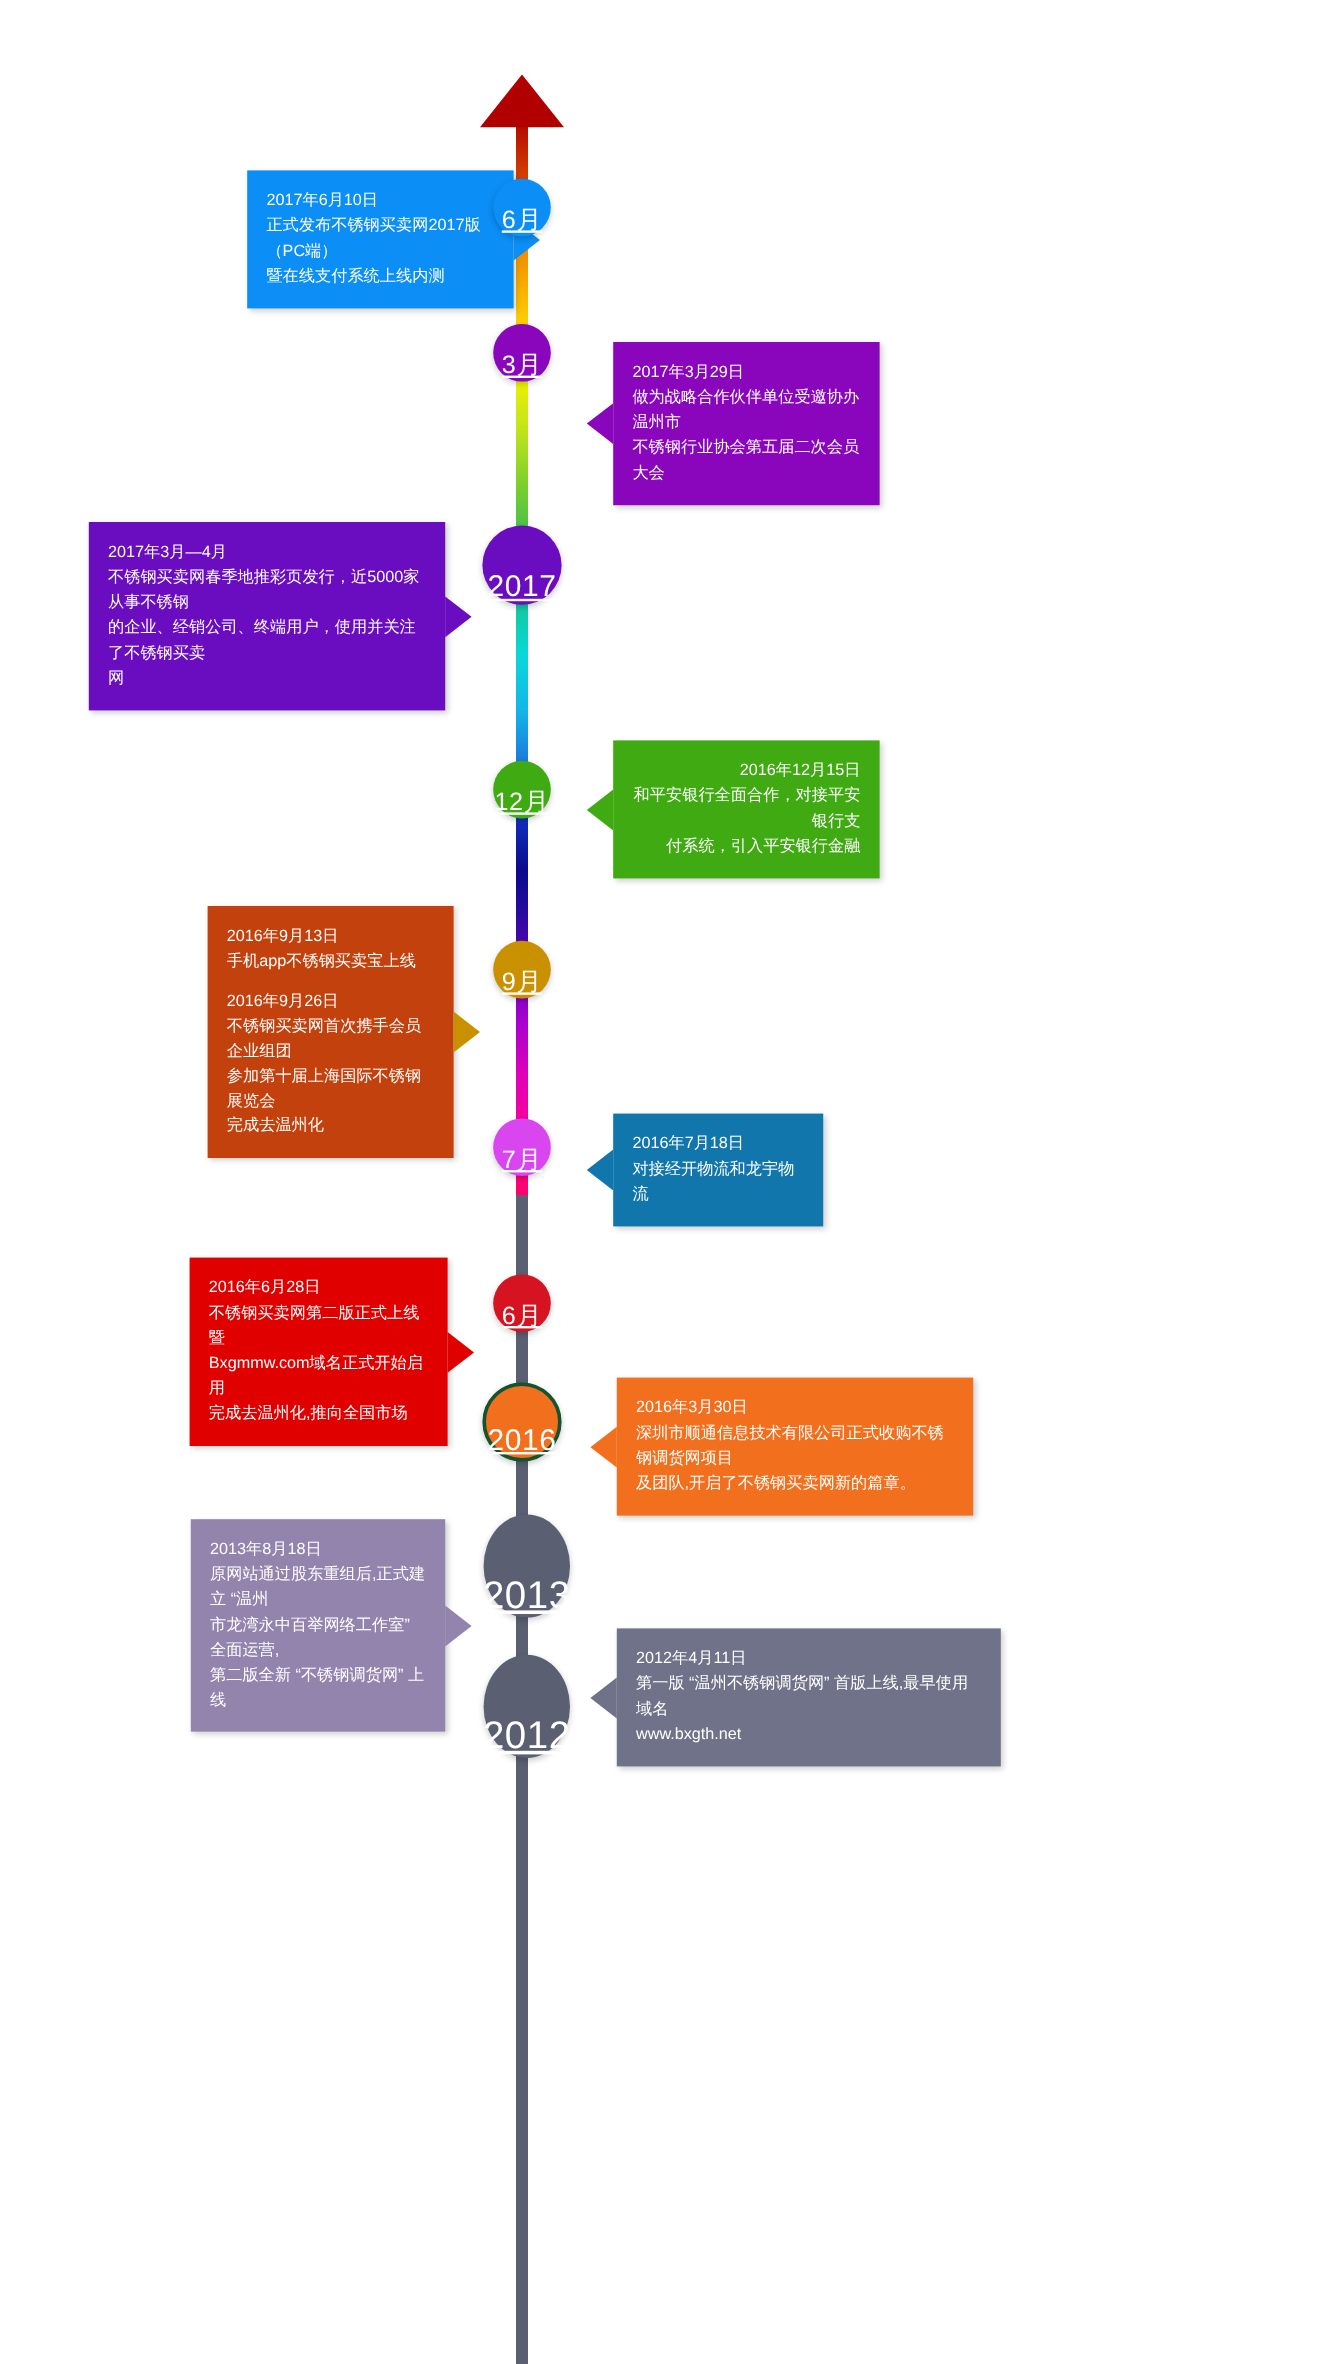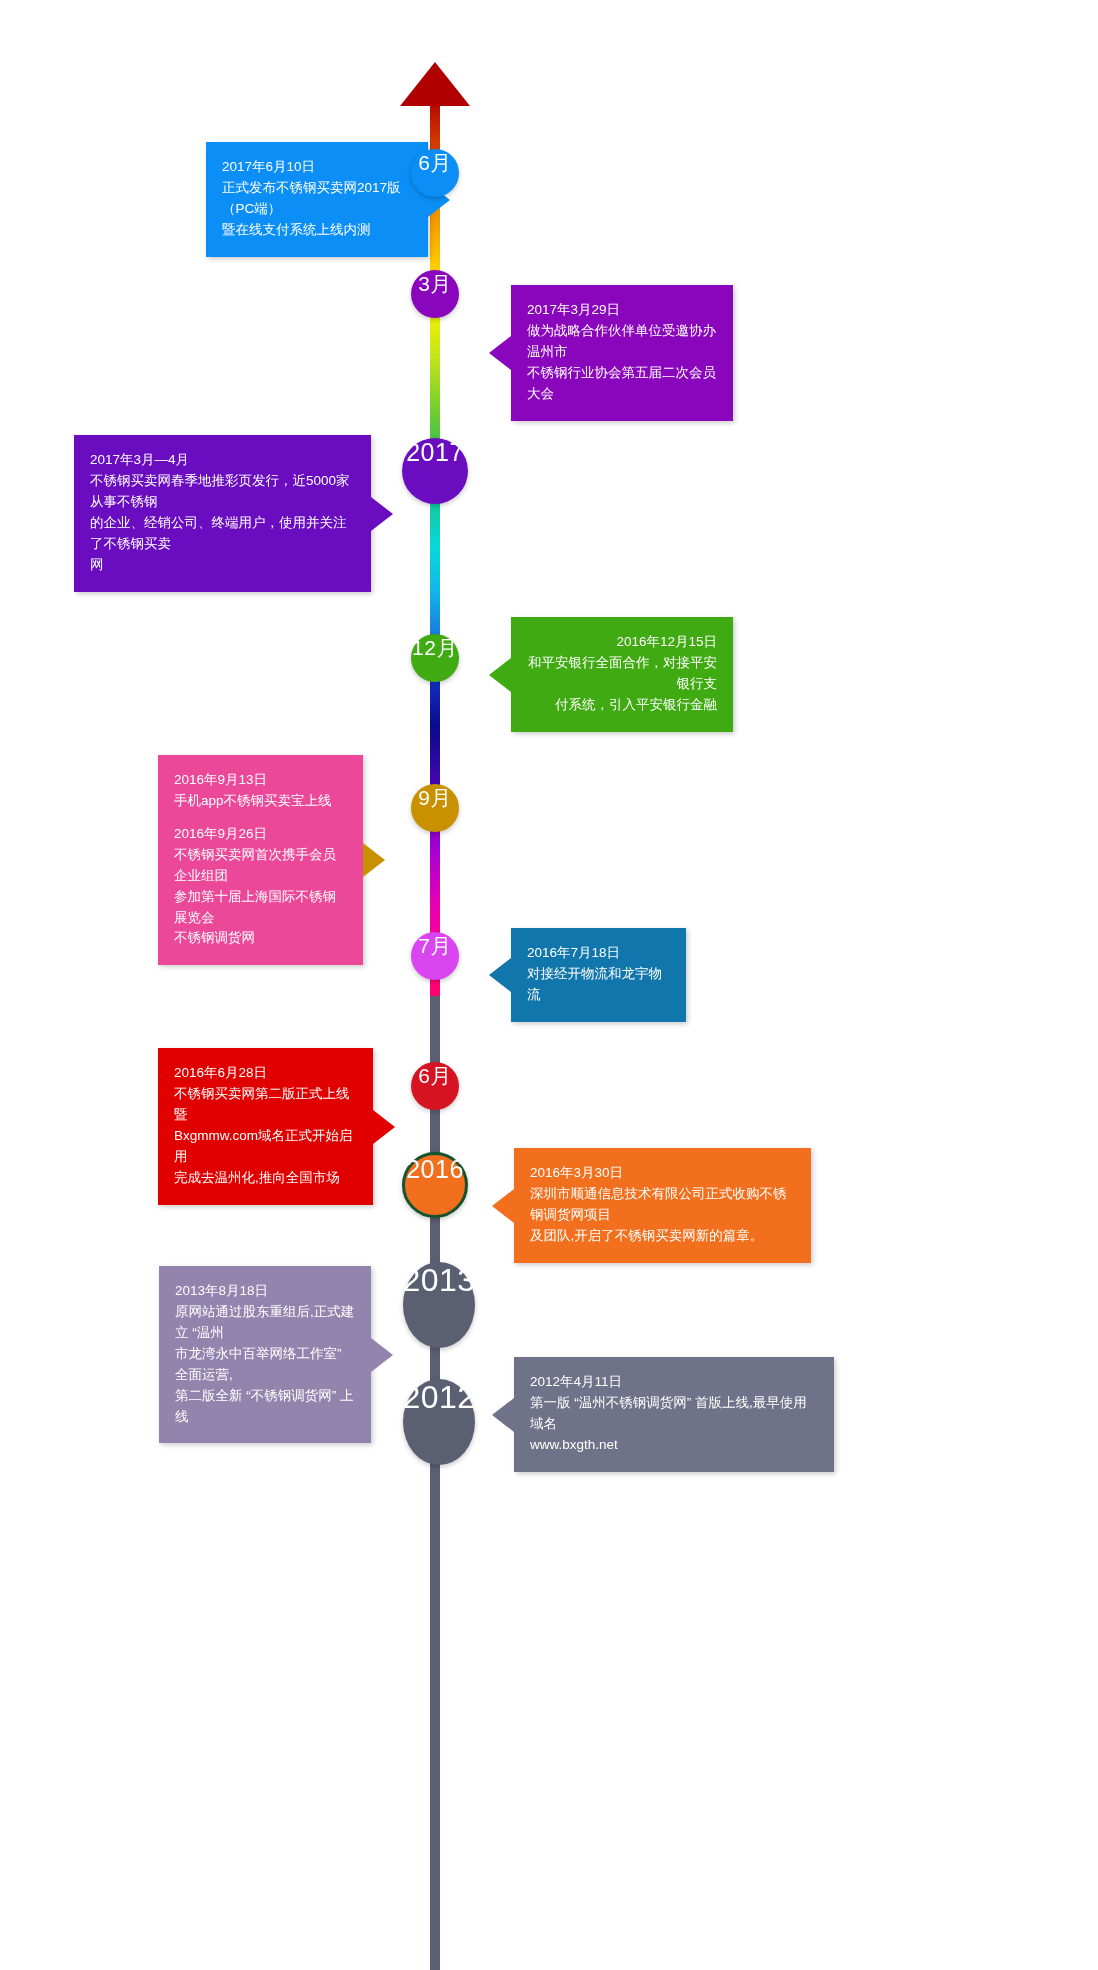--- a/index.html
+++ b/index.html
@@ -72,28 +72,29 @@
     width: 0; height: 0;
     border-left: 35px solid transparent;
     border-right: 35px solid transparent;
     border-bottom: 44px solid #b00000;
   }
 
   
   .node {
     position: absolute;
     display: flex;
-    align-items: flex-start;
+    align-items: flex-end;
     justify-content: center;
     border-radius: 50%;
     color: #ffffff;
     font-weight: 400;
     letter-spacing: 0.5px;
     z-index: 6;
     box-shadow: 0 2px 5px rgba(0,0,0,0.22);
+    text-decoration: underline;
   }
   .node.month {
     width: 48px; height: 48px;
     font-size: 21px;
     left: 411px;
   }
   .node.year {
     width: 66px; height: 66px;
     font-size: 25px;
     left: 402px;
@@ -184,28 +185,28 @@
   </div>
   <div class="callout right" style="--bg: #3faa11; background: rgb(63, 170, 17); left: 511px; top: 617px; width: 222px; text-align: right; --arrow-top: 40.5px;">
     <span class="line">2016年12月15日</span><br>
     <span class="line">和平安银行全面合作，对接平安银行支</span><br>
     <span class="line">付系统，引入平安银行金融</span>
   </div>
 
   <div class="node month" style="top:784px;background:#c99100">
     <span>9月</span>
   </div>
-  <div class="callout left" style="--bg: #c99100; background: #ec4899; left: 158px; top: 755px; width: 205px; --arrow-top: 88px;">
+  <div class="callout left" style="--bg: #c99100; background: #c2410c; left: 173px; top: 755px; width: 205px; --arrow-top: 88px;">
     <span class="line">2016年9月13日</span><br>
     <span class="line">手机app不锈钢买卖宝上线</span>
     <span class="gap"></span>
     <span class="line">2016年9月26日</span><br>
     <span class="line">不锈钢买卖网首次携手会员企业组团</span><br>
     <span class="line">参加第十届上海国际不锈钢展览会</span><br>
-    <span class="line">不锈钢调货网</span>
+    <span class="line">完成去温州化</span>
   </div>
 
   <div class="node month" style="top:932px;background:#d946ef">
     <span>7月</span>
   </div>
   <div class="callout right" style="--bg: #1176ab; background: rgb(17, 118, 171); left: 511px; top: 928px; width: 175px; --arrow-top: 30px;">
     <span class="line">2016年7月18日</span><br>
     <span class="line">对接经开物流和龙宇物流</span>
   </div>
 

